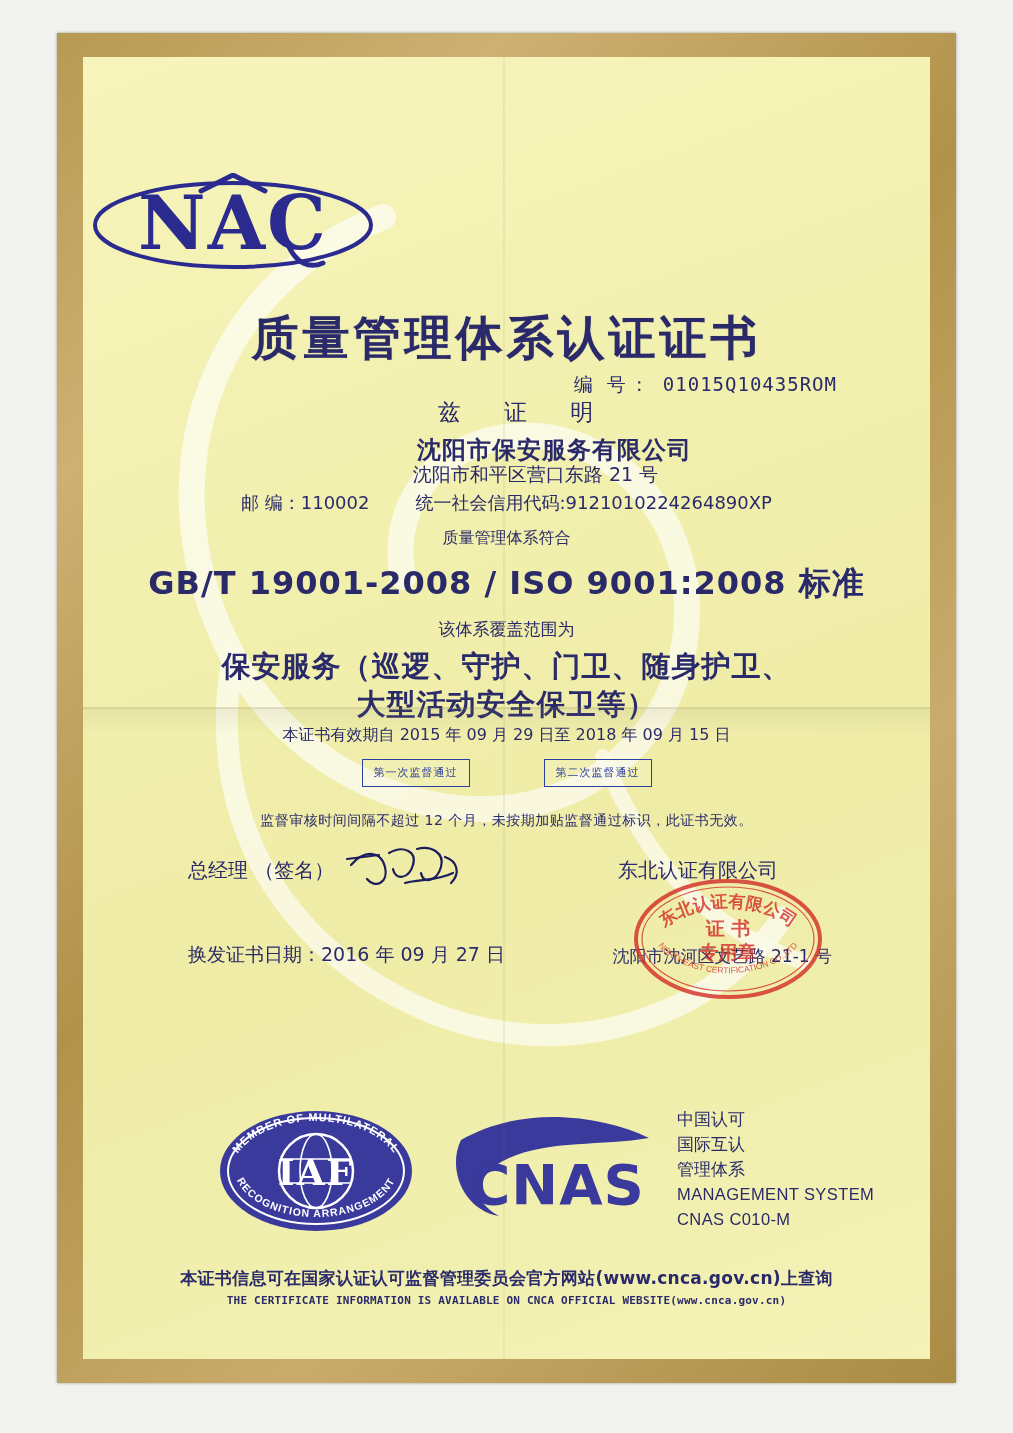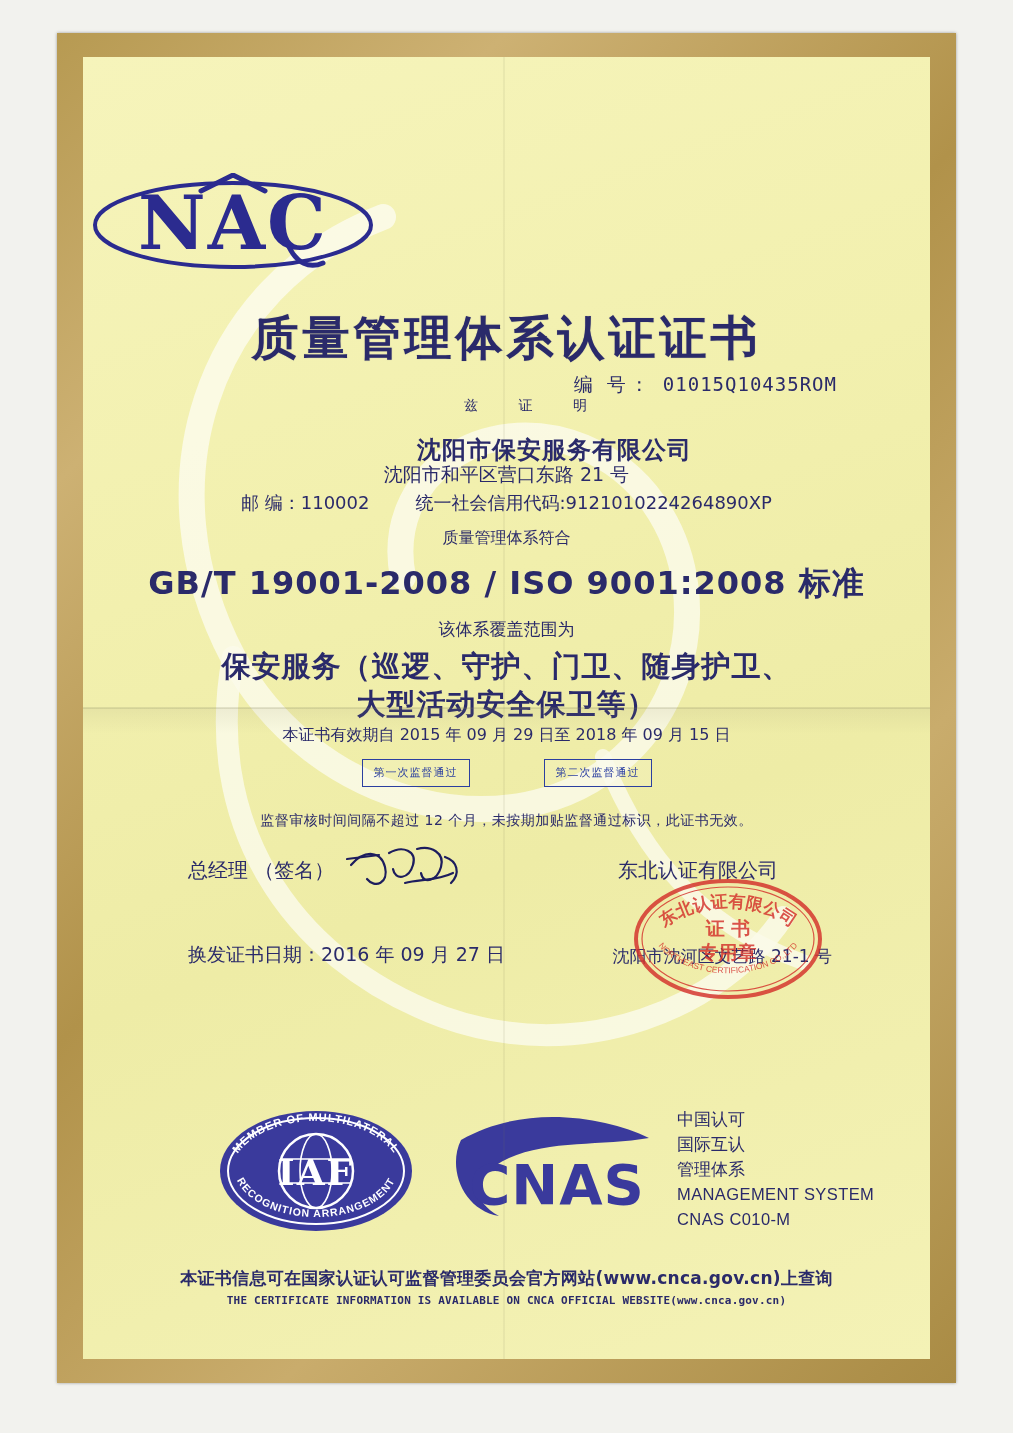--- a/index.html
+++ b/index.html
@@ -99,23 +99,23 @@
 
   
   .line {
     position: absolute;
     left: 0;
     width: 100%;
     text-align: center;
     color: #2a2a6a;
     font-family: "DejaVu Sans", sans-serif;
   }
-  #line-hereby     { top: 340px; font-size: 14px; letter-spacing: 18px; padding-left: 28px; }
+  #line-hereby     { top: 340px; font-size: 23px; letter-spacing: 18px; padding-left: 18px; }
   #line-company    { top: 377px; font-size: 24px; font-weight: bold; letter-spacing: 1px; padding-left: 48px; }
-  #line-address    { top: 405px; font-size: 19px; }
+  #line-address    { top: 405px; font-size: 19px; padding-left: 29px; }
   #line-code-row   { top: 434px; font-size: 18px; }
   #line-code-row .zip  { margin-right: 46px; }
   #line-standard-lead { top: 471px; font-size: 16px; }
   #line-standard {
     top: 505px;
     font-size: 32px;
     font-weight: bold;
     letter-spacing: 1px;
     font-family: "DejaVu Sans", sans-serif;
   }

